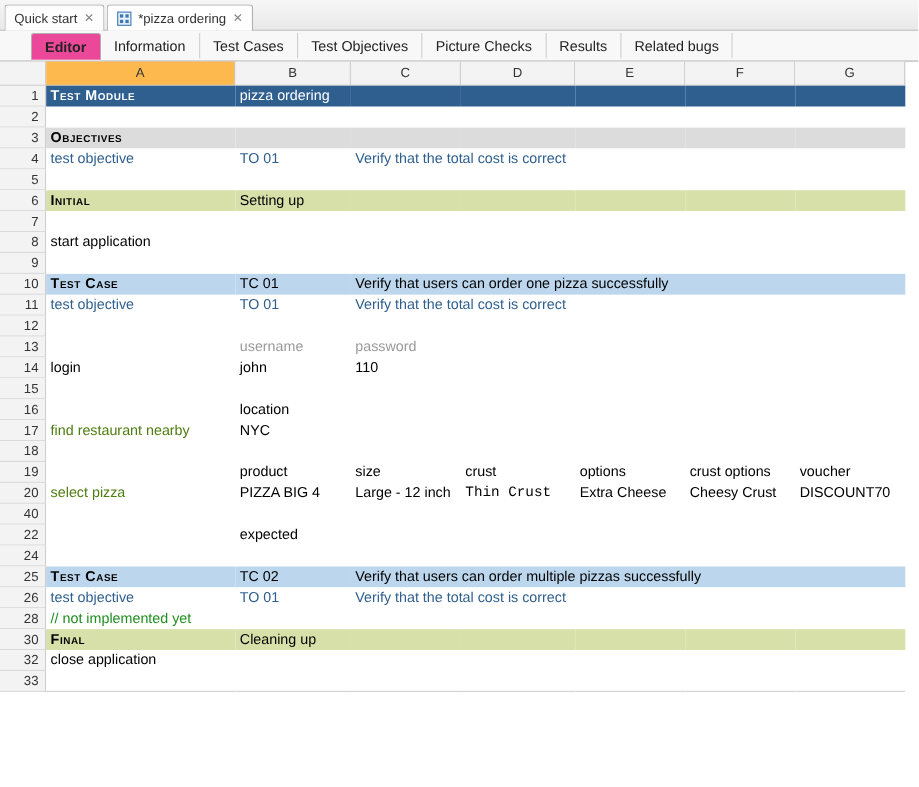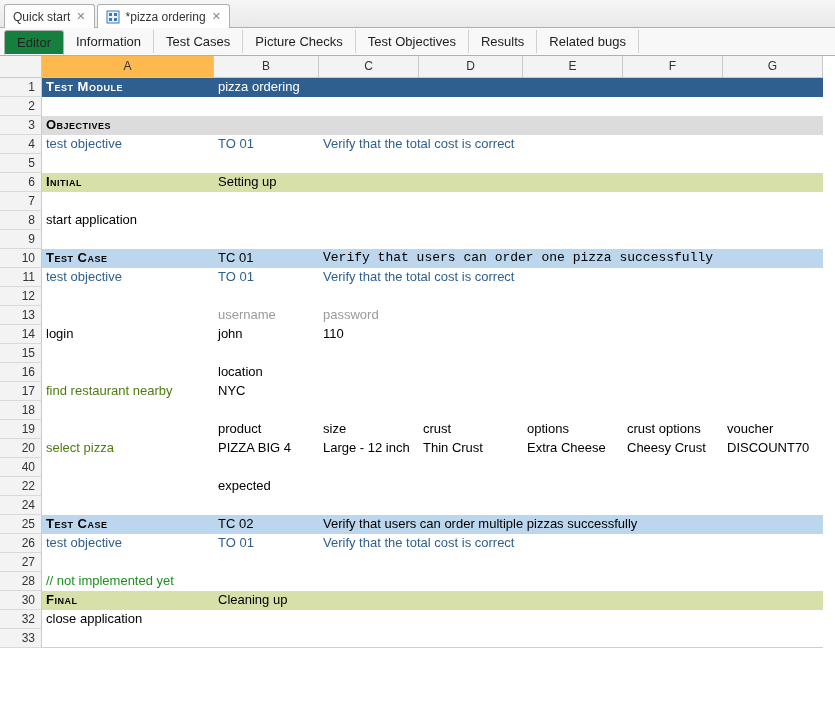--- a/index.html
+++ b/index.html
@@ -58,27 +58,28 @@
   }
   .sub-tab {
     padding: 4px 12px;
     font-size: 13px;
     color: #222;
     border-right: 1px solid #d0d0d0;
     cursor: pointer;
   }
   .sub-tab:first-child { border-left:1px solid #d0d0d0;}
   .sub-tab.active {
-    font-weight: normal;
-    background: #15803d;
+    font-weight: bold;
+    background: #ec4899;
     border: 1px solid #b0b0b0;
     border-bottom: 1px solid #fff;
     border-radius: 3px 3px 0 0;
     position: relative;
     top: 1px;
+    margin-left: 24px;
   }
   .grid {
     display: flex;
     flex-direction: column;
   }
   .col-headers {
     display: flex;
     height: 22px;
     font-size: 12px;
     color: #333;
@@ -169,22 +170,22 @@
     </span>
     <span>*pizza ordering</span>
     <span class="close">✕</span>
   </div>
 </div>
 
 <div class="sub-tabs">
   <div class="sub-tab active">Editor</div>
   <div class="sub-tab">Information</div>
   <div class="sub-tab">Test Cases</div>
+  <div class="sub-tab">Test Objectives</div>
   <div class="sub-tab">Picture Checks</div>
-  <div class="sub-tab">Test Objectives</div>
   <div class="sub-tab">Results</div>
   <div class="sub-tab">Related bugs</div>
 </div>
 
 <div class="grid" id="grid">
     <div class="col-headers">
       <div class="row-head-spacer"></div>
       <div class="col-head wA sel" style="width: 172px;">A</div>
       <div class="col-head wB" style="width: 105px;">B</div>
       <div class="col-head wC" style="width: 100px;">C</div>
@@ -276,21 +277,21 @@
       <div class="cell bg-white " style="width: 100px;"></div>
       <div class="cell bg-white " style="width: 104px;"></div>
       <div class="cell bg-white " style="width: 100px;"></div>
       <div class="cell bg-white " style="width: 100px;"></div>
       <div class="cell bg-white " style="width: 100px;"></div>
     </div>
     <div class="row">
       <div class="row-head">10</div>
       <div class="cell bg-blue t-head" style="width: 172px;">Test Case</div>
       <div class="cell bg-blue " style="width: 105px;">TC 01</div>
-      <div class="cell bg-blue " style="width: 504px; font-family: Liberation Mono, monospace;">Verify that users can order one pizza successfully</div>
+      <div class="cell bg-blue " style="width: 504px;">Verify that users can order one pizza successfully</div>
     </div>
     <div class="row">
       <div class="row-head">11</div>
       <div class="cell bg-white t-link" style="width: 172px;">test objective</div>
       <div class="cell bg-white t-link" style="width: 105px;">TO 01</div>
       <div class="cell bg-white t-link" style="width: 504px;">Verify that the total cost is correct</div>
     </div>
     <div class="row">
       <div class="row-head">12</div>
       <div class="cell bg-white " style="width: 172px;"></div>
@@ -369,21 +370,21 @@
       <div class="cell bg-white " style="width: 104px;">crust</div>
       <div class="cell bg-white " style="width: 100px;">options</div>
       <div class="cell bg-white " style="width: 100px;">crust options</div>
       <div class="cell bg-white " style="width: 100px;">voucher</div>
     </div>
     <div class="row">
       <div class="row-head">20</div>
       <div class="cell bg-white t-red" style="width: 172px;">select pizza</div>
       <div class="cell bg-white " style="width: 105px;">PIZZA BIG 4</div>
       <div class="cell bg-white " style="width: 100px;">Large - 12 inch</div>
-      <div class="cell bg-white " style="width: 104px;">Thin Crust</div>
+      <div class="cell bg-white " style="width: 104px; font-family: Liberation Mono, monospace;">Thin Crust</div>
       <div class="cell bg-white " style="width: 100px;">Extra Cheese</div>
       <div class="cell bg-white " style="width: 100px;">Cheesy Crust</div>
       <div class="cell bg-white " style="width: 100px;">DISCOUNT70</div>
     </div>
     <div class="row">
       <div class="row-head">40</div>
       <div class="cell bg-white " style="width: 172px;"></div>
       <div class="cell bg-white " style="width: 105px;"></div>
       <div class="cell bg-white " style="width: 100px;"></div>
       <div class="cell bg-white " style="width: 104px;"></div>
@@ -417,30 +418,20 @@
       <div class="cell bg-blue " style="width: 105px;">TC 02</div>
       <div class="cell bg-blue " style="width: 504px;">Verify that users can order multiple pizzas successfully</div>
     </div>
     <div class="row">
       <div class="row-head">26</div>
       <div class="cell bg-white t-link" style="width: 172px;">test objective</div>
       <div class="cell bg-white t-link" style="width: 105px;">TO 01</div>
       <div class="cell bg-white t-link" style="width: 504px;">Verify that the total cost is correct</div>
     </div>
     <div class="row">
-      <div class="row-head">27</div>
-      <div class="cell bg-white " style="width: 172px;"></div>
-      <div class="cell bg-white " style="width: 105px;"></div>
-      <div class="cell bg-white " style="width: 100px;"></div>
-      <div class="cell bg-white " style="width: 104px;"></div>
-      <div class="cell bg-white " style="width: 100px;"></div>
-      <div class="cell bg-white " style="width: 100px;"></div>
-      <div class="cell bg-white " style="width: 100px;"></div>
-    </div>
-    <div class="row">
       <div class="row-head">28</div>
       <div class="cell bg-white t-green" style="width: 781px;">// not implemented yet</div>
     </div>
     <div class="row">
       <div class="row-head">30</div>
       <div class="cell bg-olive t-head" style="width: 172px;">Final</div>
       <div class="cell bg-olive " style="width: 105px;">Cleaning up</div>
       <div class="cell bg-olive " style="width: 100px;"></div>
       <div class="cell bg-olive " style="width: 104px;"></div>
       <div class="cell bg-olive " style="width: 100px;"></div>

